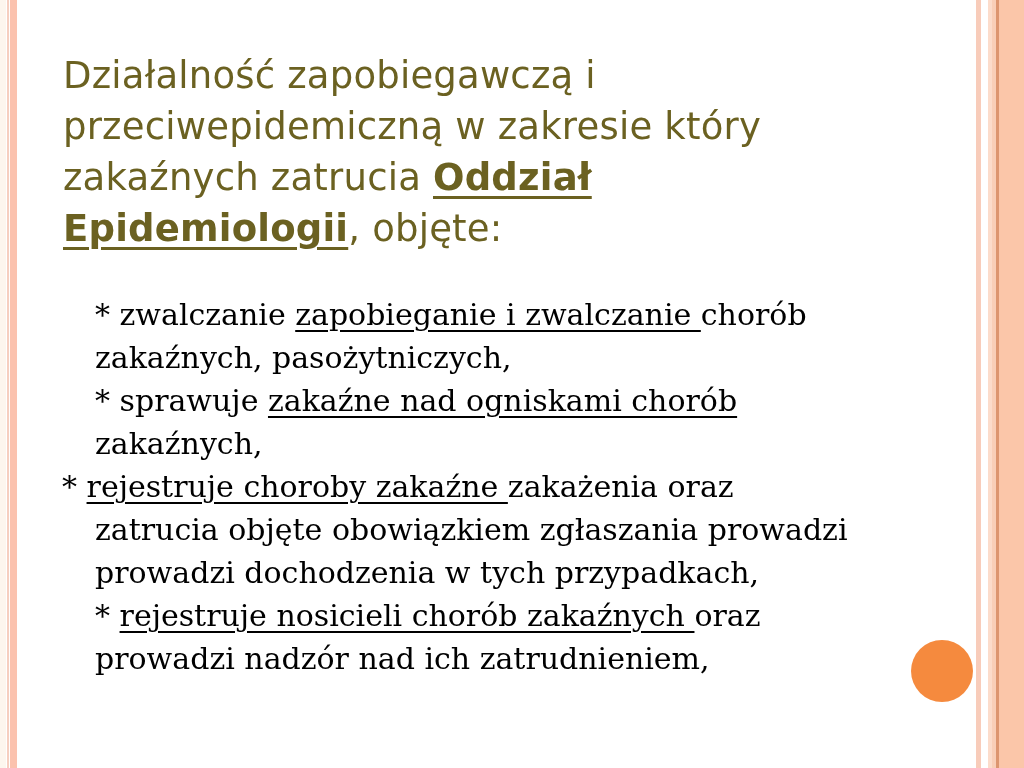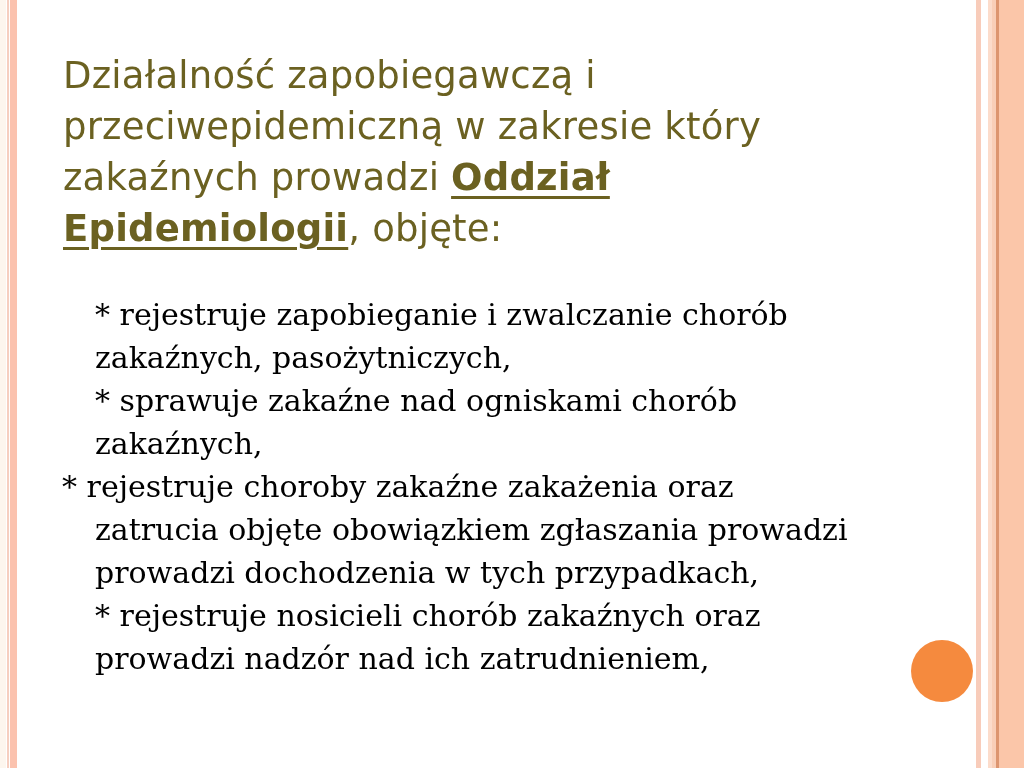--- a/index.html
+++ b/index.html
@@ -66,50 +66,51 @@
     left: 95px; top: 293px;
     width: 830px;
     color: #000000;
     font-family: "DejaVu Serif", serif;
     font-size: 30px;
     line-height: 43px;
   }
   .bodytext .b-line { white-space: nowrap; }
   .bodytext .outdent { margin-left: -33px; }
   .bodytext .u {
+    text-decoration: underline;
     text-decoration-thickness: 2px;
     text-underline-offset: 5px;
     margin-top: 20px;
   }
 </style>
 </head>
 <body>
 
 <div class="stripe stripe-left"></div>
 <div class="stripe stripe-right"></div>
 <div class="orange-circle"></div>
 
 <div class="title">
   <div class="t-line">
     <span>Działalność zapobiegawczą i</span>
   </div>
   <div class="t-line">
     <span>przeciwepidemiczną w zakresie który</span>
   </div>
   <div class="t-line">
-    <span>zakaźnych prowadzi </span><span class="bu">Oddział</span>
+    <span>zakaźnych zatrucia </span><span class="bu">Oddział</span>
   </div>
   <div class="t-line">
     <span class="bu">Epidemiologii</span><span>, objęte:</span>
   </div>
 </div>
 
 <div class="bodytext">
   <div class="b-line">
-    <span>* rejestruje </span><span class="u">zapobieganie i zwalczanie </span><span>chorób</span>
+    <span>* zwalczanie </span><span class="u">zapobieganie i zwalczanie </span><span>chorób</span>
   </div>
   <div class="b-line">
     <span>zakaźnych, pasożytniczych,</span>
   </div>
   <div class="b-line">
     <span>* sprawuje </span><span class="u">zakaźne nad ogniskami chorób</span>
   </div>
   <div class="b-line">
     <span>zakaźnych,</span>
   </div>

